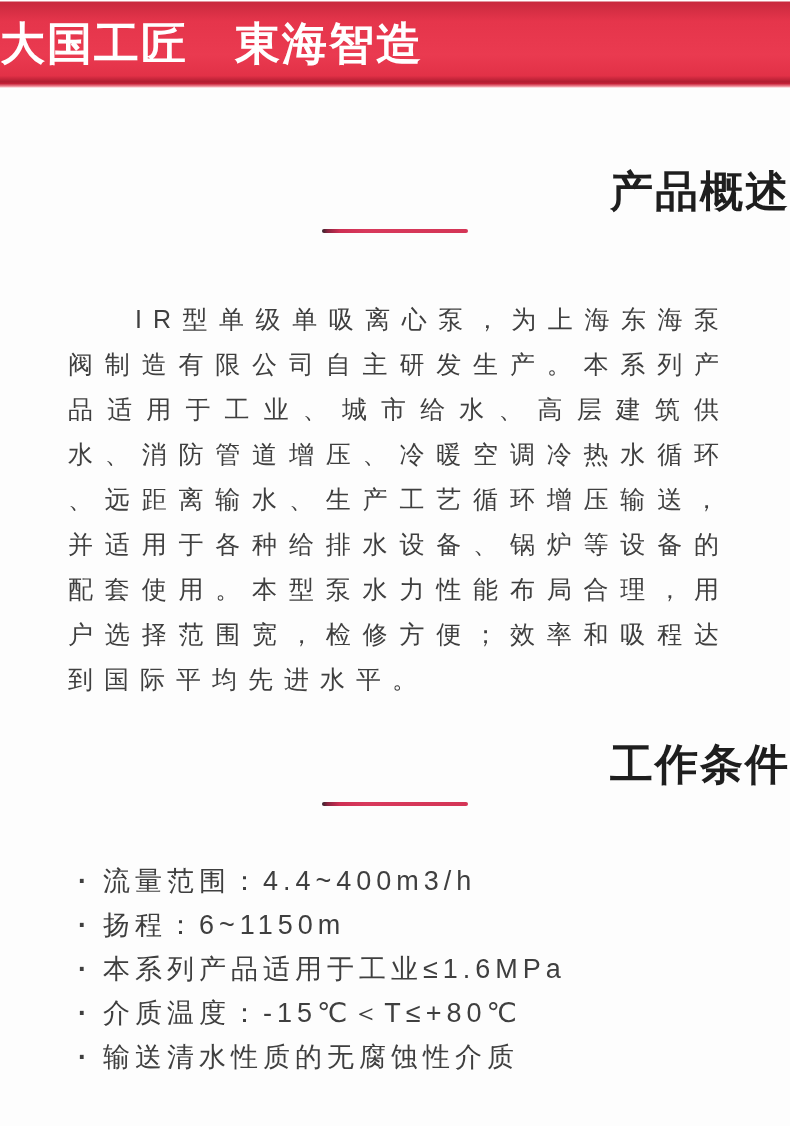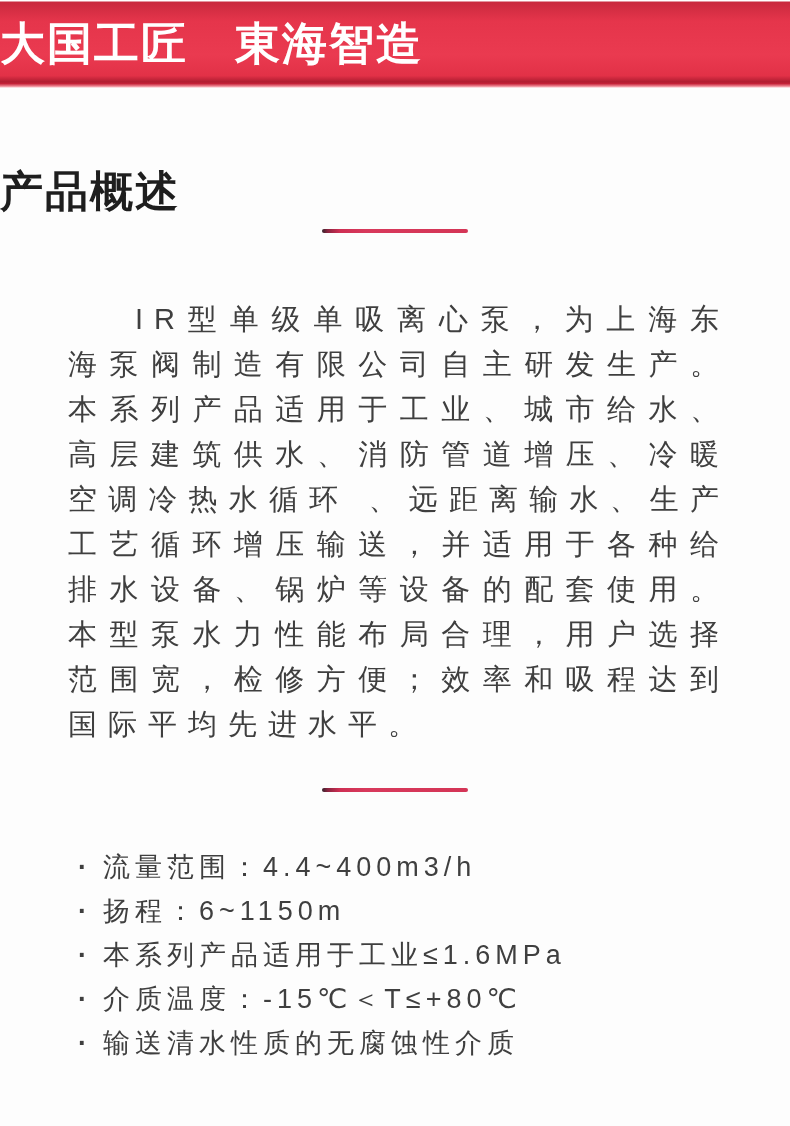--- a/index.html
+++ b/index.html
@@ -30,21 +30,21 @@
       #ee8693 98%, #fdfdfd 100%);
   }
   .banner-text {
     color: #ffffff;
     font-size: 45px;
     font-weight: bold;
     letter-spacing: 2px;
     white-space: nowrap;
   }
   
-  .section-head { text-align: left; }
+  .section-head { text-align: right; }
   .section-title {
     display: inline-block;
     font-size: 43px;
     line-height: 43px;
     font-weight: bold;
     color: #1e1e1e;
     letter-spacing: 2px;
   }
   .title-underline {
     width: 146px;
@@ -52,21 +52,21 @@
     margin: 16px auto 0 auto;
     border-radius: 2px;
     background: linear-gradient(90deg,
       #35222c 0%, #8c2440 4%, #ce2f53 12%, #d8395c 30%, #d43556 100%);
   }
   .overview .section-head { margin-top: 82px; }
   .conditions .section-head { margin-top: 41px; }
   
   .overview-paragraph {
     margin: 64px 60px 4px 68px;
-    font-size: 29px;
+    font-size: 25px;
     line-height: 45px;
     letter-spacing: 11px;
     text-align: justify;
     text-indent: 67px;
     color: #3f3f3f;
   }
   
   .conditions-list {
     list-style: none;
     margin: 53px 40px 0 78px;
@@ -100,20 +100,21 @@
   <section class="overview">
     <div class="section-head">
       <h2 class="section-title">产品概述</h2>
       <div class="title-underline"></div>
     </div>
     <p class="overview-paragraph">IR型单级单吸离心泵，为上海东海泵阀制造有限公司自主研发生产。本系列产品适用于工业、城市给水、高层建筑供水、消防管道增压、冷暖空调冷热水循环 、远距离输水、生产工艺循环增压输送，并适用于各种给排水设备、锅炉等设备的配套使用。本型泵水力性能布局合理，用户选择范围宽，检修方便；效率和吸程达到国际平均先进水平。</p>
   </section>
 
   <section class="conditions">
     <div class="section-head">
+      <h2 class="section-title">工作条件</h2>
       <div class="title-underline"></div>
     </div>
 
     <ul class="conditions-list">
       <li class="condition-item">
         <span class="bullet-dot">·</span>
         <span class="condition-text">流量范围：4.4~400m3/h</span>
       </li>
       <li class="condition-item">
         <span class="bullet-dot">·</span>

